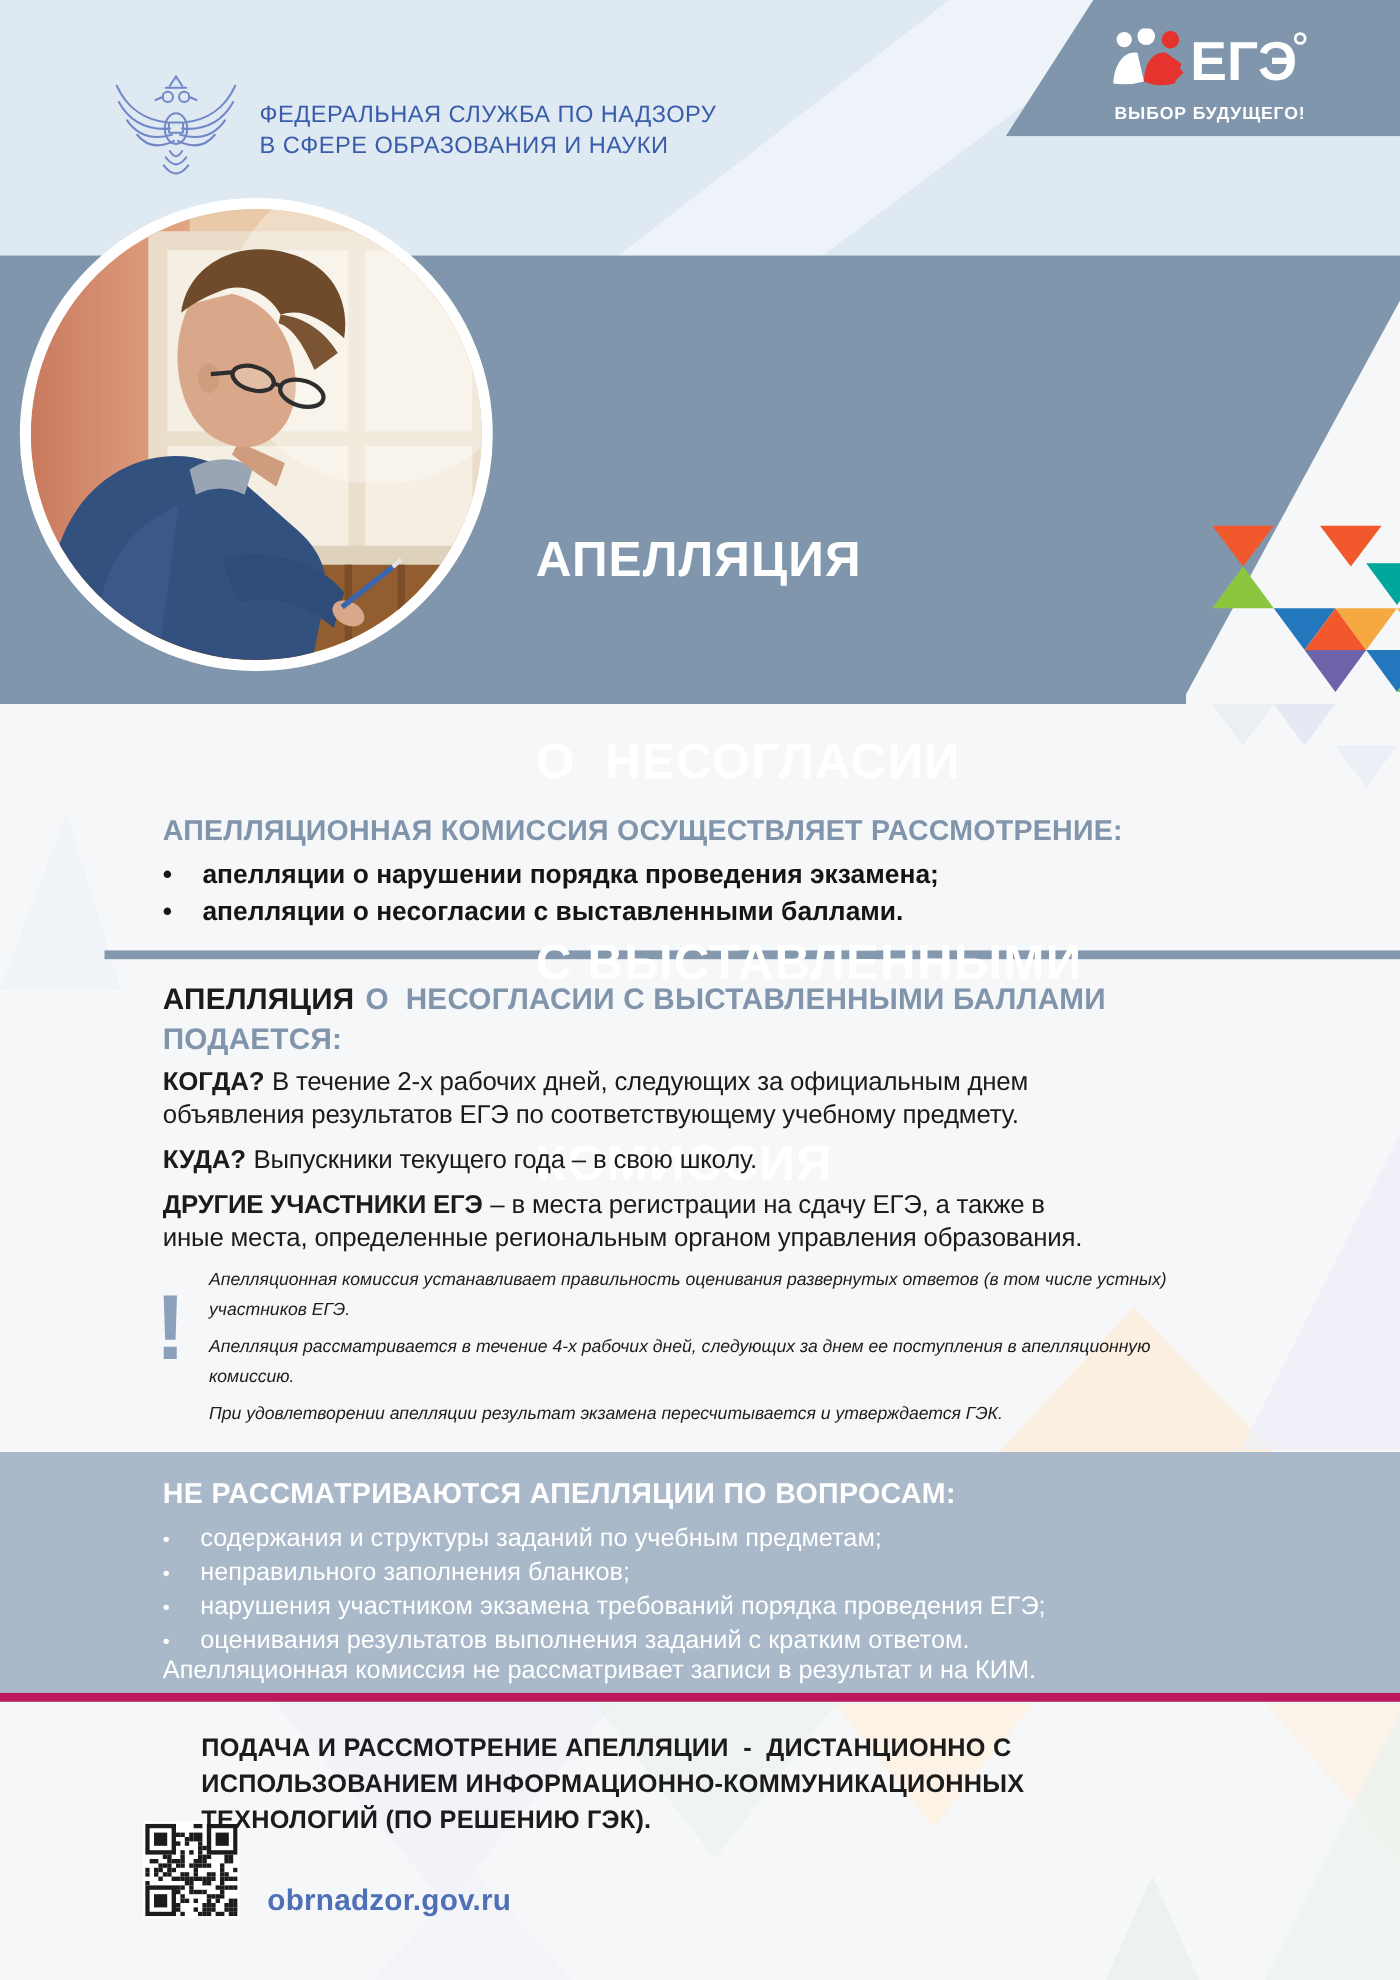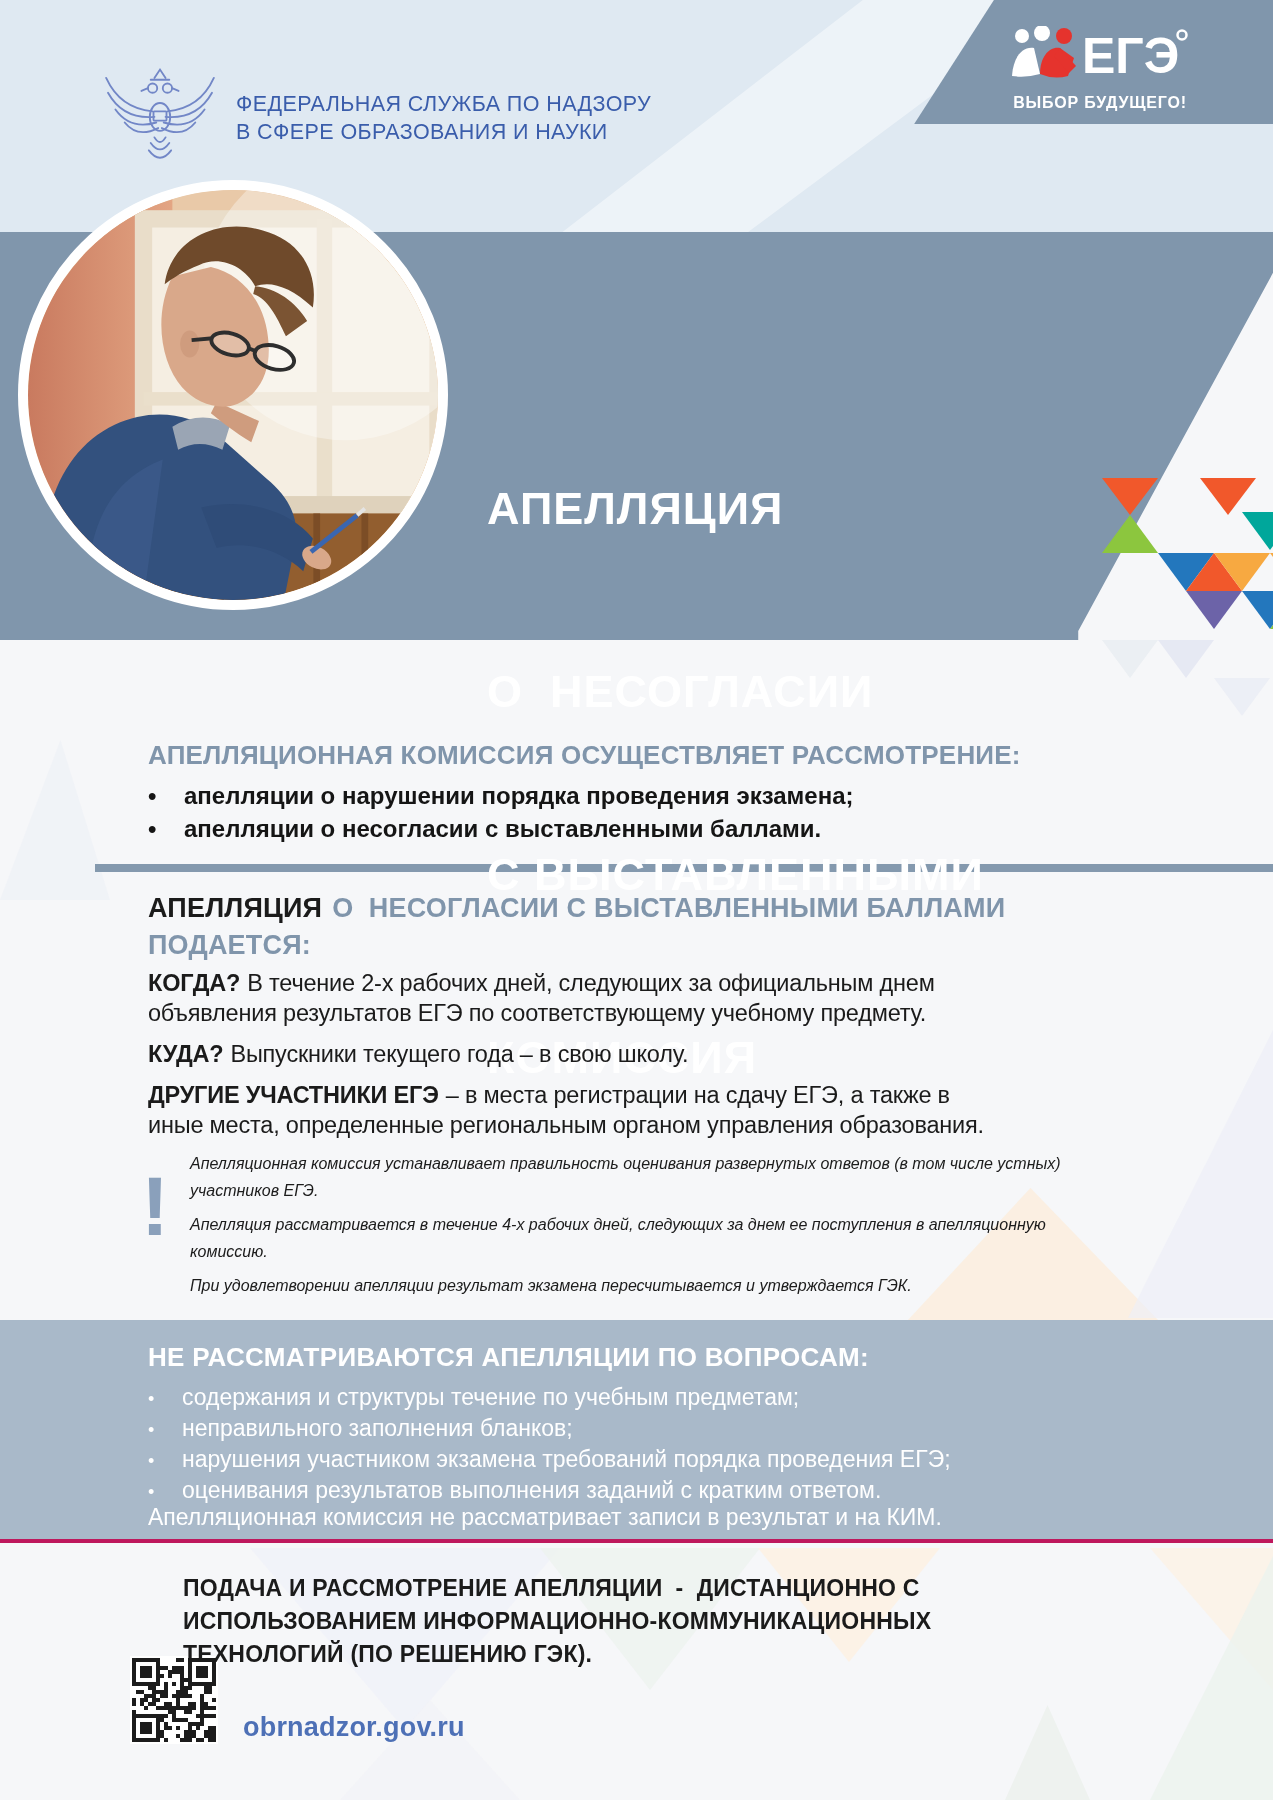--- a/index.html
+++ b/index.html
@@ -64,21 +64,21 @@
   .sec2-head .hblack{color:#1b1b1b;margin-right:10px;}
   .sec2-head .hblue{color:#8095ab;white-space:pre-wrap;}
   .sec2-paras{left:148px;top:968px;width:840px;font-size:23.5px;letter-spacing:-.2px;}
   .sec2-paras p{margin:0 0 11px 0;line-height:30px;}
   .sec2-paras .lead{font-weight:bold;margin-right:7px;}
 
   .note-mark{left:141px;top:1164px;font-size:84px;font-weight:bold;color:#8aa0bb;line-height:1;z-index:5;}
   .note-paras{left:190px;top:1150px;width:900px;font-style:italic;font-size:16px;color:#1c1c1c;}
   .note-paras p{margin:0 0 7px 0;line-height:27px;}
 
-  .band{left:0;top:1320px;width:1273px;height:219px;background:#a9b9c9;border-bottom:4px solid #be185d;z-index:2;}
+  .band{left:0;top:1320px;width:1273px;height:219px;background:#a9b9c9;border-bottom:8px solid #be185d;z-index:2;}
   .band-head{position:absolute;left:148px;top:22px;font-size:26px;font-weight:bold;color:#fff;letter-spacing:.3px;}
   .band-list{position:absolute;left:148px;top:66px;}
   .band .brow{font-size:23px;font-weight:normal;color:#fff;line-height:23px;margin-bottom:6px;}
   .band .brow .dot{width:34px;flex:0 0 34px;font-size:18px;}
   .band-foot{position:absolute;left:148px;top:184px;font-size:23px;color:#fff;}
 
   .remote{left:183px;top:1572px;width:912px;font-size:23px;font-weight:bold;line-height:33px;
           letter-spacing:.2px;white-space:pre-wrap;color:#1b1b1b;}
 
   .qr{left:130px;top:1656px;width:84px;height:84px;background:#fff;padding:2px;}
@@ -253,21 +253,21 @@
     <p>Апелляционная комиссия устанавливает правильность оценивания развернутых ответов (в том числе устных) участников ЕГЭ.</p>
     <p>Апелляция рассматривается в течение 4-х рабочих дней, следующих за днем ее поступления в апелляционную комиссию.</p>
     <p>При удовлетворении апелляции результат экзамена пересчитывается и утверждается ГЭК.</p>
   </div>
 
   <div class="abs band">
     <div class="band-head">НЕ РАССМАТРИВАЮТСЯ АПЕЛЛЯЦИИ ПО ВОПРОСАМ:</div>
     <div class="band-list blist">
       <div class="brow">
         <span class="dot">•</span>
-        <span>содержания и структуры течение по учебным предметам;</span>
+        <span>содержания и структуры заданий по учебным предметам;</span>
       </div>
       <div class="brow">
         <span class="dot">•</span>
         <span>неправильного заполнения бланков;</span>
       </div>
       <div class="brow">
         <span class="dot">•</span>
         <span>нарушения участником экзамена требований порядка проведения ЕГЭ;</span>
       </div>
       <div class="brow">

